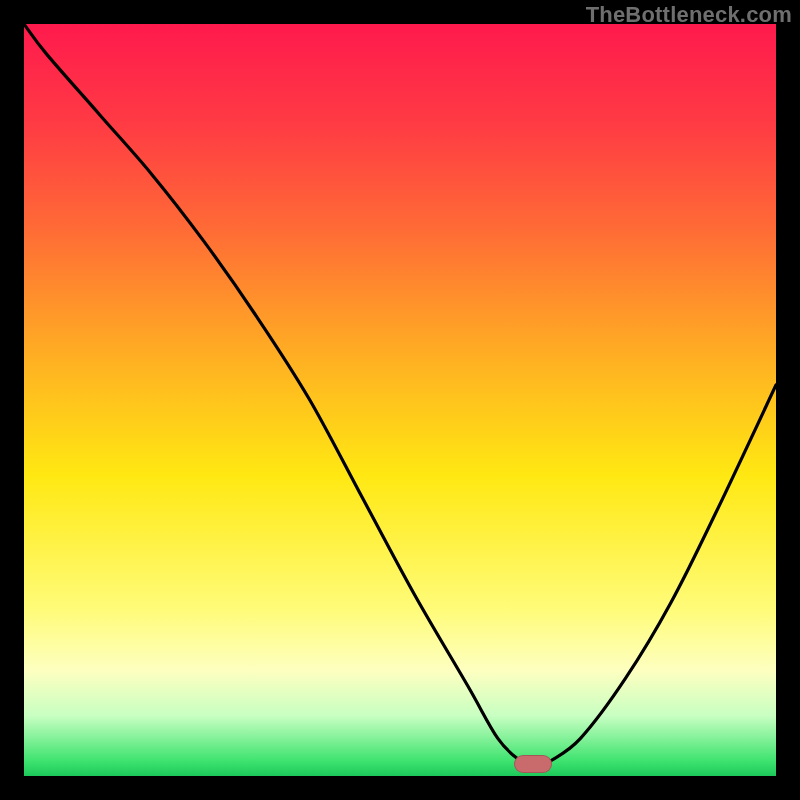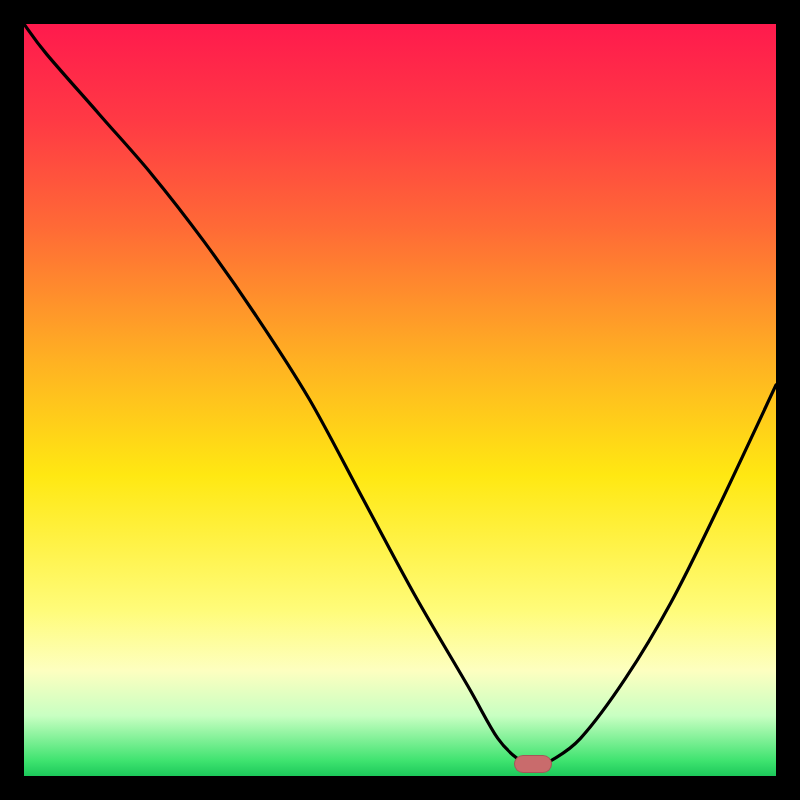--- a/index.html
+++ b/index.html
@@ -62,19 +62,20 @@
     height: 16px;
     border-radius: 9px;
     background: #c96b6c;
     border: 1px solid rgba(0,0,0,0.18);
   }
 </style>
 </head>
 <body>
 
 <div class="frame">
+  <div class="watermark">TheBottleneck.com</div>
   <div class="plot-area">
     <svg class="curve" viewBox="0 0 752 752" preserveAspectRatio="none">
       <path id="curve-path" fill="none" stroke="#000" stroke-width="3.2" stroke-linejoin="round" stroke-linecap="round" d="M 0.0 0.0 C 3.8 5.0, 10.0 15.0, 22.6 30.1 C 35.1 45.1, 57.7 70.2, 75.2 90.2 C 92.7 110.3, 110.3 129.1, 127.8 150.4 C 145.4 171.7, 162.9 194.3, 180.5 218.1 C 198.0 241.9, 215.6 267.0, 233.1 293.3 C 250.7 319.6, 268.2 345.9, 285.8 376.0 C 303.3 406.1, 320.9 441.2, 338.4 473.8 C 355.9 506.3, 373.5 540.2, 391.0 571.5 C 408.6 602.9, 429.9 637.9, 443.7 661.8 C 457.5 685.6, 465.0 701.9, 473.8 714.4 C 482.5 726.9, 490.1 731.9, 496.3 737.0 C 502.6 742.0, 506.3 744.5, 511.4 744.5 C 516.4 744.5, 518.9 742.0, 526.4 737.0 C 533.9 731.9, 543.9 728.2, 556.5 714.4 C 569.0 700.6, 586.6 676.8, 601.6 654.2 C 616.6 631.7, 631.7 606.6, 646.7 579.0 C 661.8 551.5, 674.3 525.1, 691.8 488.8 C 709.4 452.5, 742.0 382.3, 752.0 361.0"></path>
     </svg>
     <div id="marker" class="marker" style="left: 490px; top: 731px;"></div>
   </div>
 </div>
 
 </body></html>

